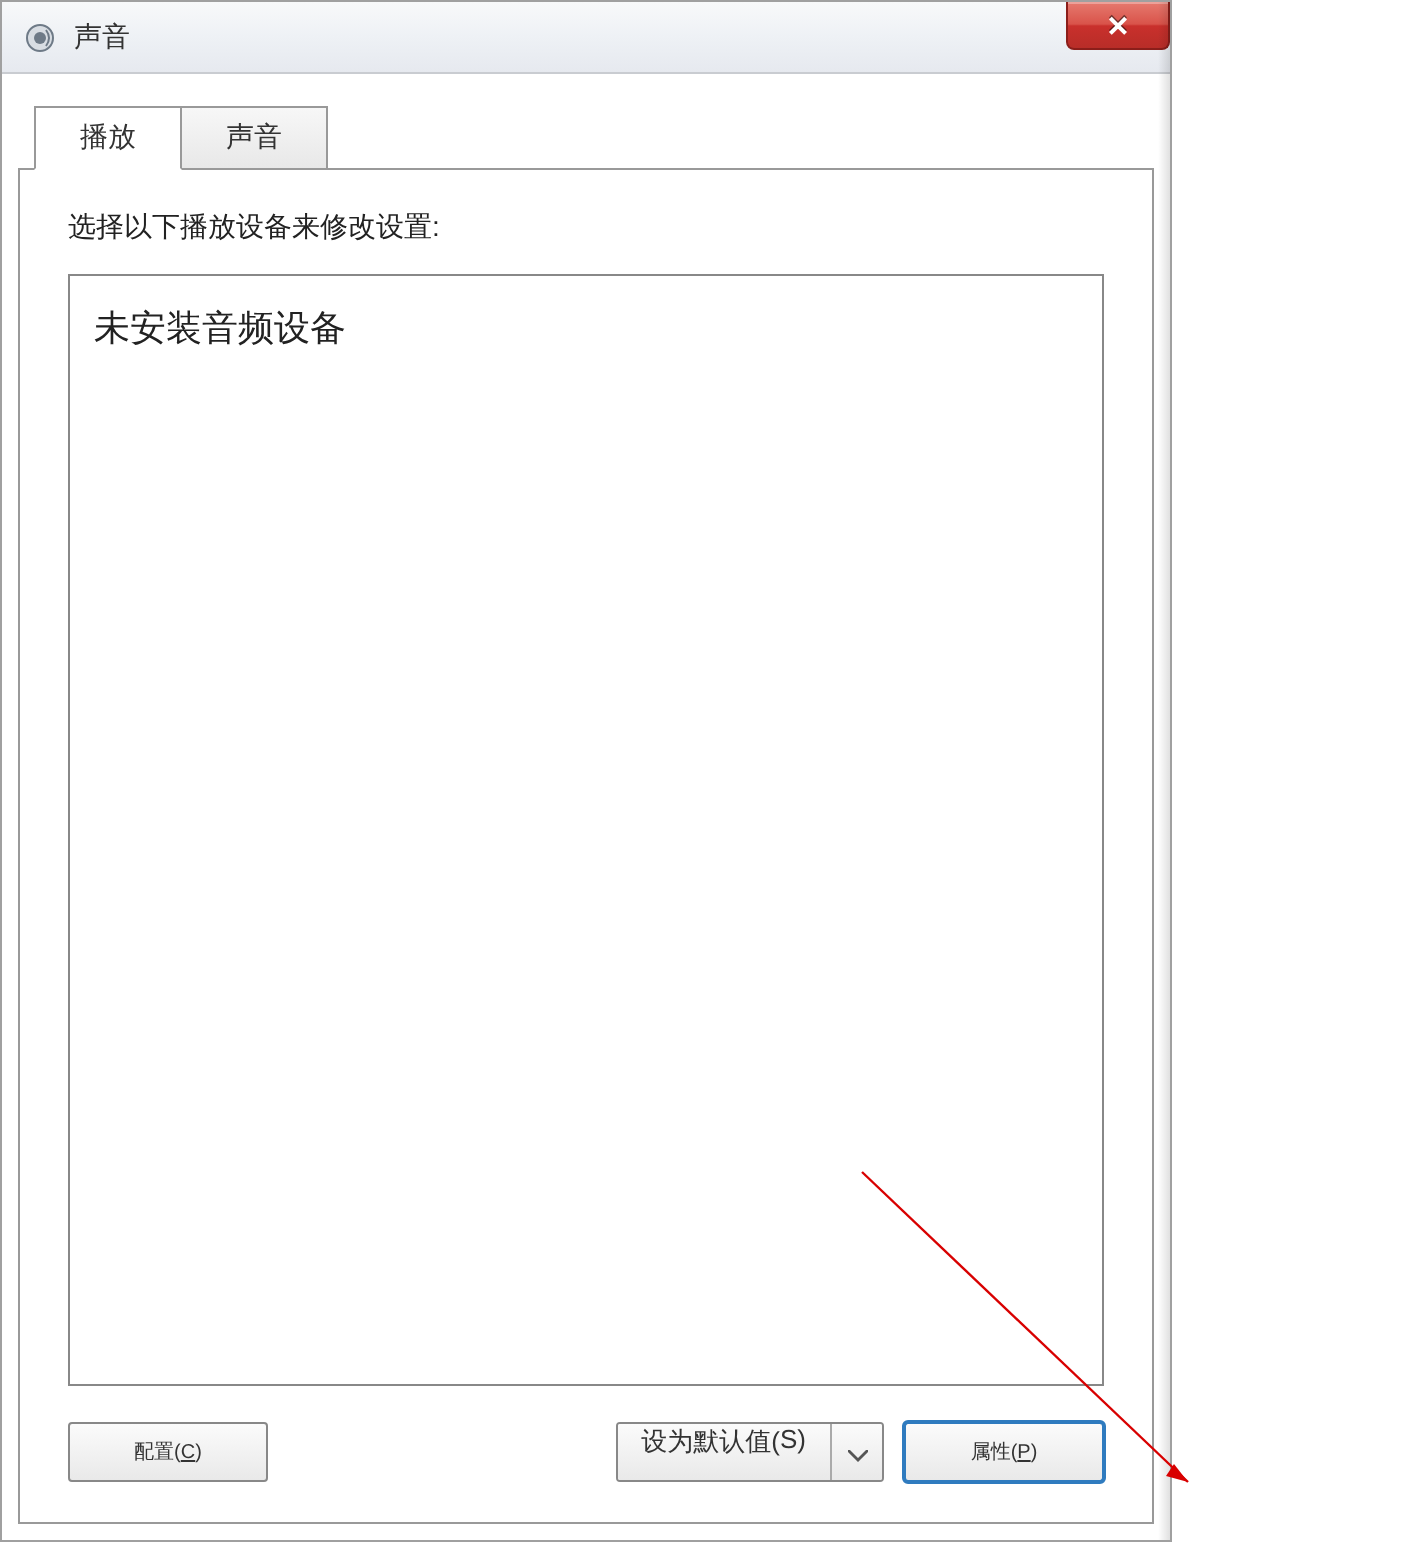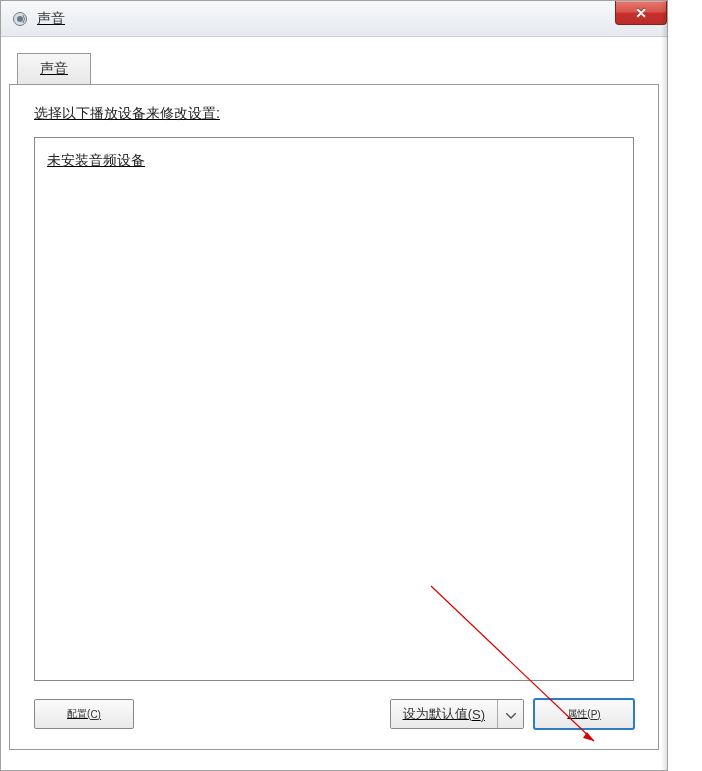--- a/index.html
+++ b/index.html
@@ -6,28 +6,27 @@
     body {
       font-family: "Microsoft YaHei", "SimSun", Tahoma, sans-serif;
       font-size: 13px;
       background: #fff;
       width: 702px;
       height: 771px;
       overflow: hidden;
       position: relative;
     }
     .window {
-      width: 668px;
+      width: 586px;
       height: 771px;
       border: 1px solid #a0a0a0;
       background: #14b8a6;
       display: flex;
       flex-direction: column;
       position: relative;
-      text-decoration: underline;
     }
     .titlebar {
       height: 36px;
       background: linear-gradient(to bottom, #f8f9fa 0%, #eef1f5 50%, #e6e9ef 100%);
       border-bottom: 1px solid #c9ccd1;
       display: flex;
       align-items: center;
       padding-left: 10px;
       position: relative;
     }
@@ -91,21 +90,21 @@
       color: #333;
       border-bottom: 1px solid #999;
     }
     .tab.active {
       background: #fff;
       border-bottom: 1px solid #fff;
       z-index: 3;
     }
     .tab + .tab { border-left: none; }
     .tab-panel {
-      margin: -1px 8px 20px 8px;
+      margin: -1px 8px 8px 8px;
       border: 1px solid #999;
       flex: 1;
       background: #fff;
       padding: 20px 24px 20px 24px;
       display: flex;
       flex-direction: column;
       position: relative;
       z-index: 1;
     }
     .instruction {
@@ -114,21 +113,21 @@
       margin-bottom: 14px;
     }
     .device-list {
       flex: 1;
       border: 1px solid #888;
       background: #fff;
       padding: 14px 12px;
       overflow: auto;
     }
     .device-list .empty {
-      font-size: 14px;
+      font-size: 18px;
       color: #222;
     }
     .button-row {
       display: flex;
       align-items: center;
       padding-top: 18px;
       gap: 10px;
     }
     .spacer { flex: 1; }
     .btn {
@@ -152,21 +151,20 @@
       align-items: stretch;
       border: 1px solid #888;
       border-radius: 2px;
       overflow: hidden;
       height: 30px;
     }
     .btn-default-split .main {
       padding: 0 12px;
       background: linear-gradient(to bottom,#fbfbfb,#e9e9e9);
       display: flex;
-      align-items: center;
       font-size: 13px;
       cursor: pointer;
       color:#333;
     }
     .btn-default-split .arrow {
       width: 26px;
       border-left: 1px solid #aaa;
       background: linear-gradient(to bottom,#fbfbfb,#e9e9e9);
       display: flex;
       align-items: center;
@@ -205,20 +203,21 @@
       </svg>
     </span>
     <span class="titlebar-title">声音</span>
     <div class="close-btn">
       <span class="close-btn-x">✕</span>
     </div>
   </div>
 
   <div class="content-area">
     <div class="tabs-row">
+      <div class="tab active"><span>播放</span></div>
       <div class="tab"><span>声音</span></div>
     </div>
 
     <div class="tab-panel">
       <div class="instruction">选择以下播放设备来修改设置:</div>
       <div class="device-list">
         <div class="empty">未安装音频设备</div>
       </div>
       <div class="button-row">
         <button class="btn">

